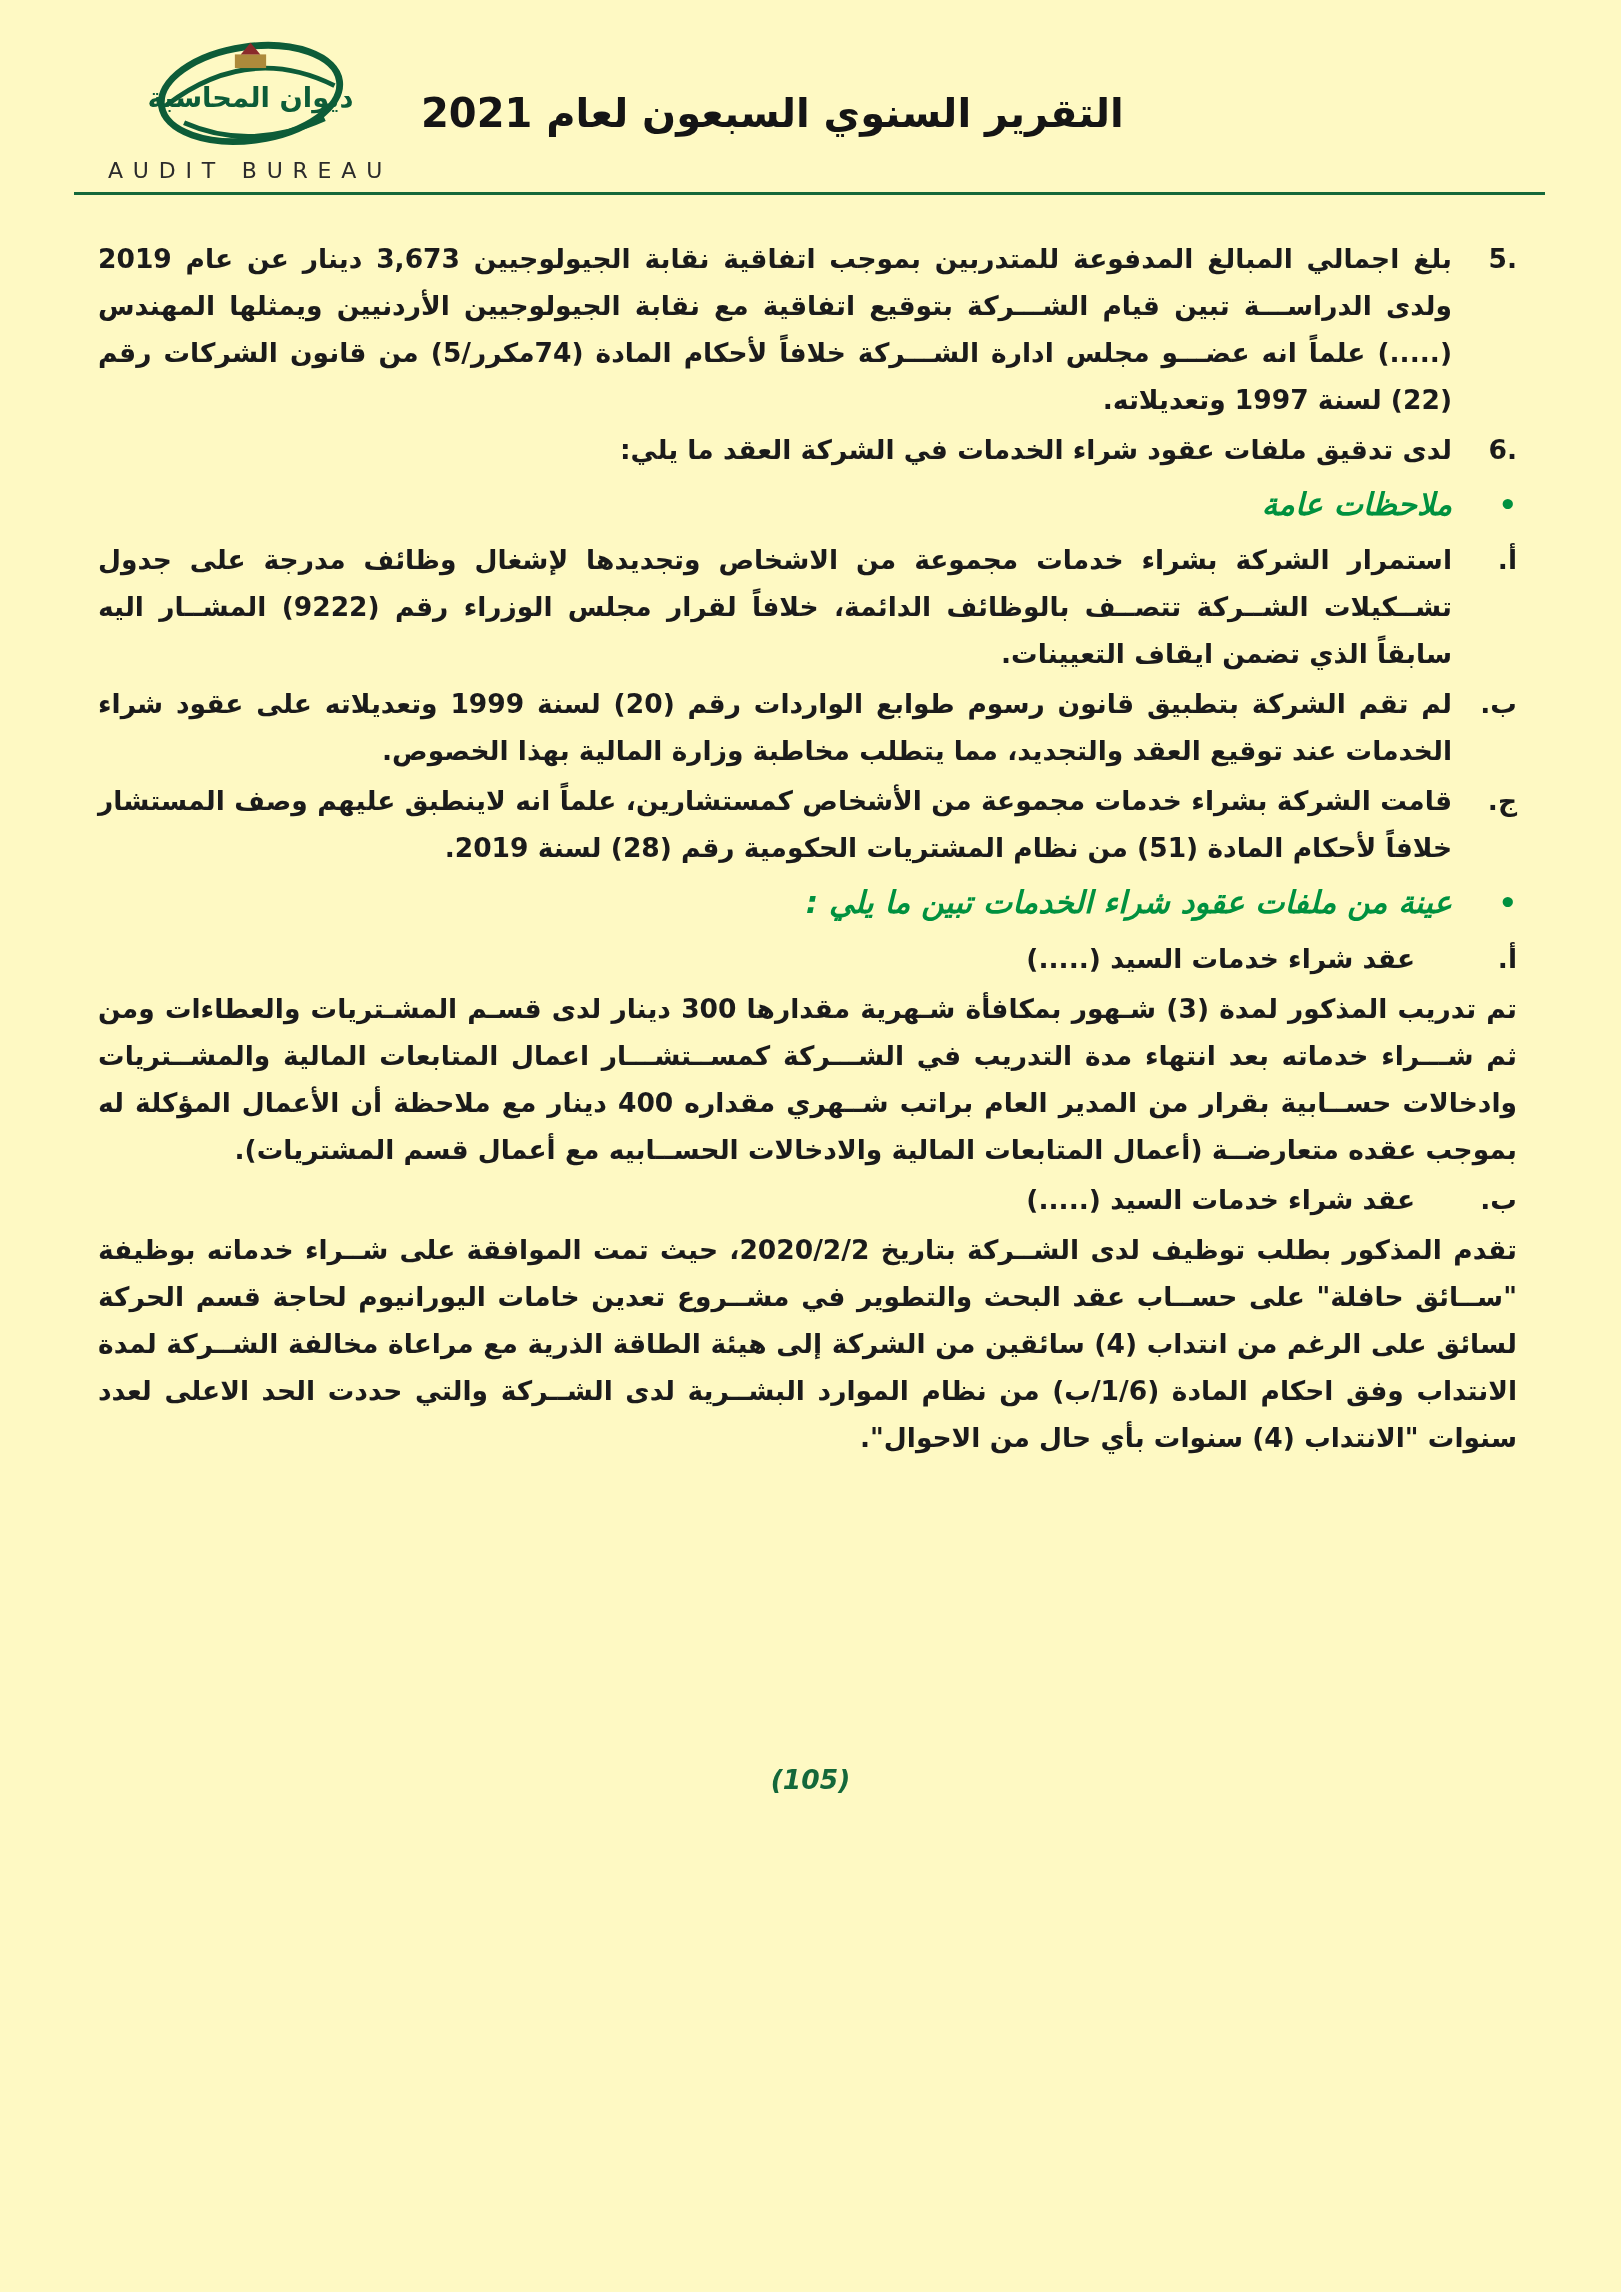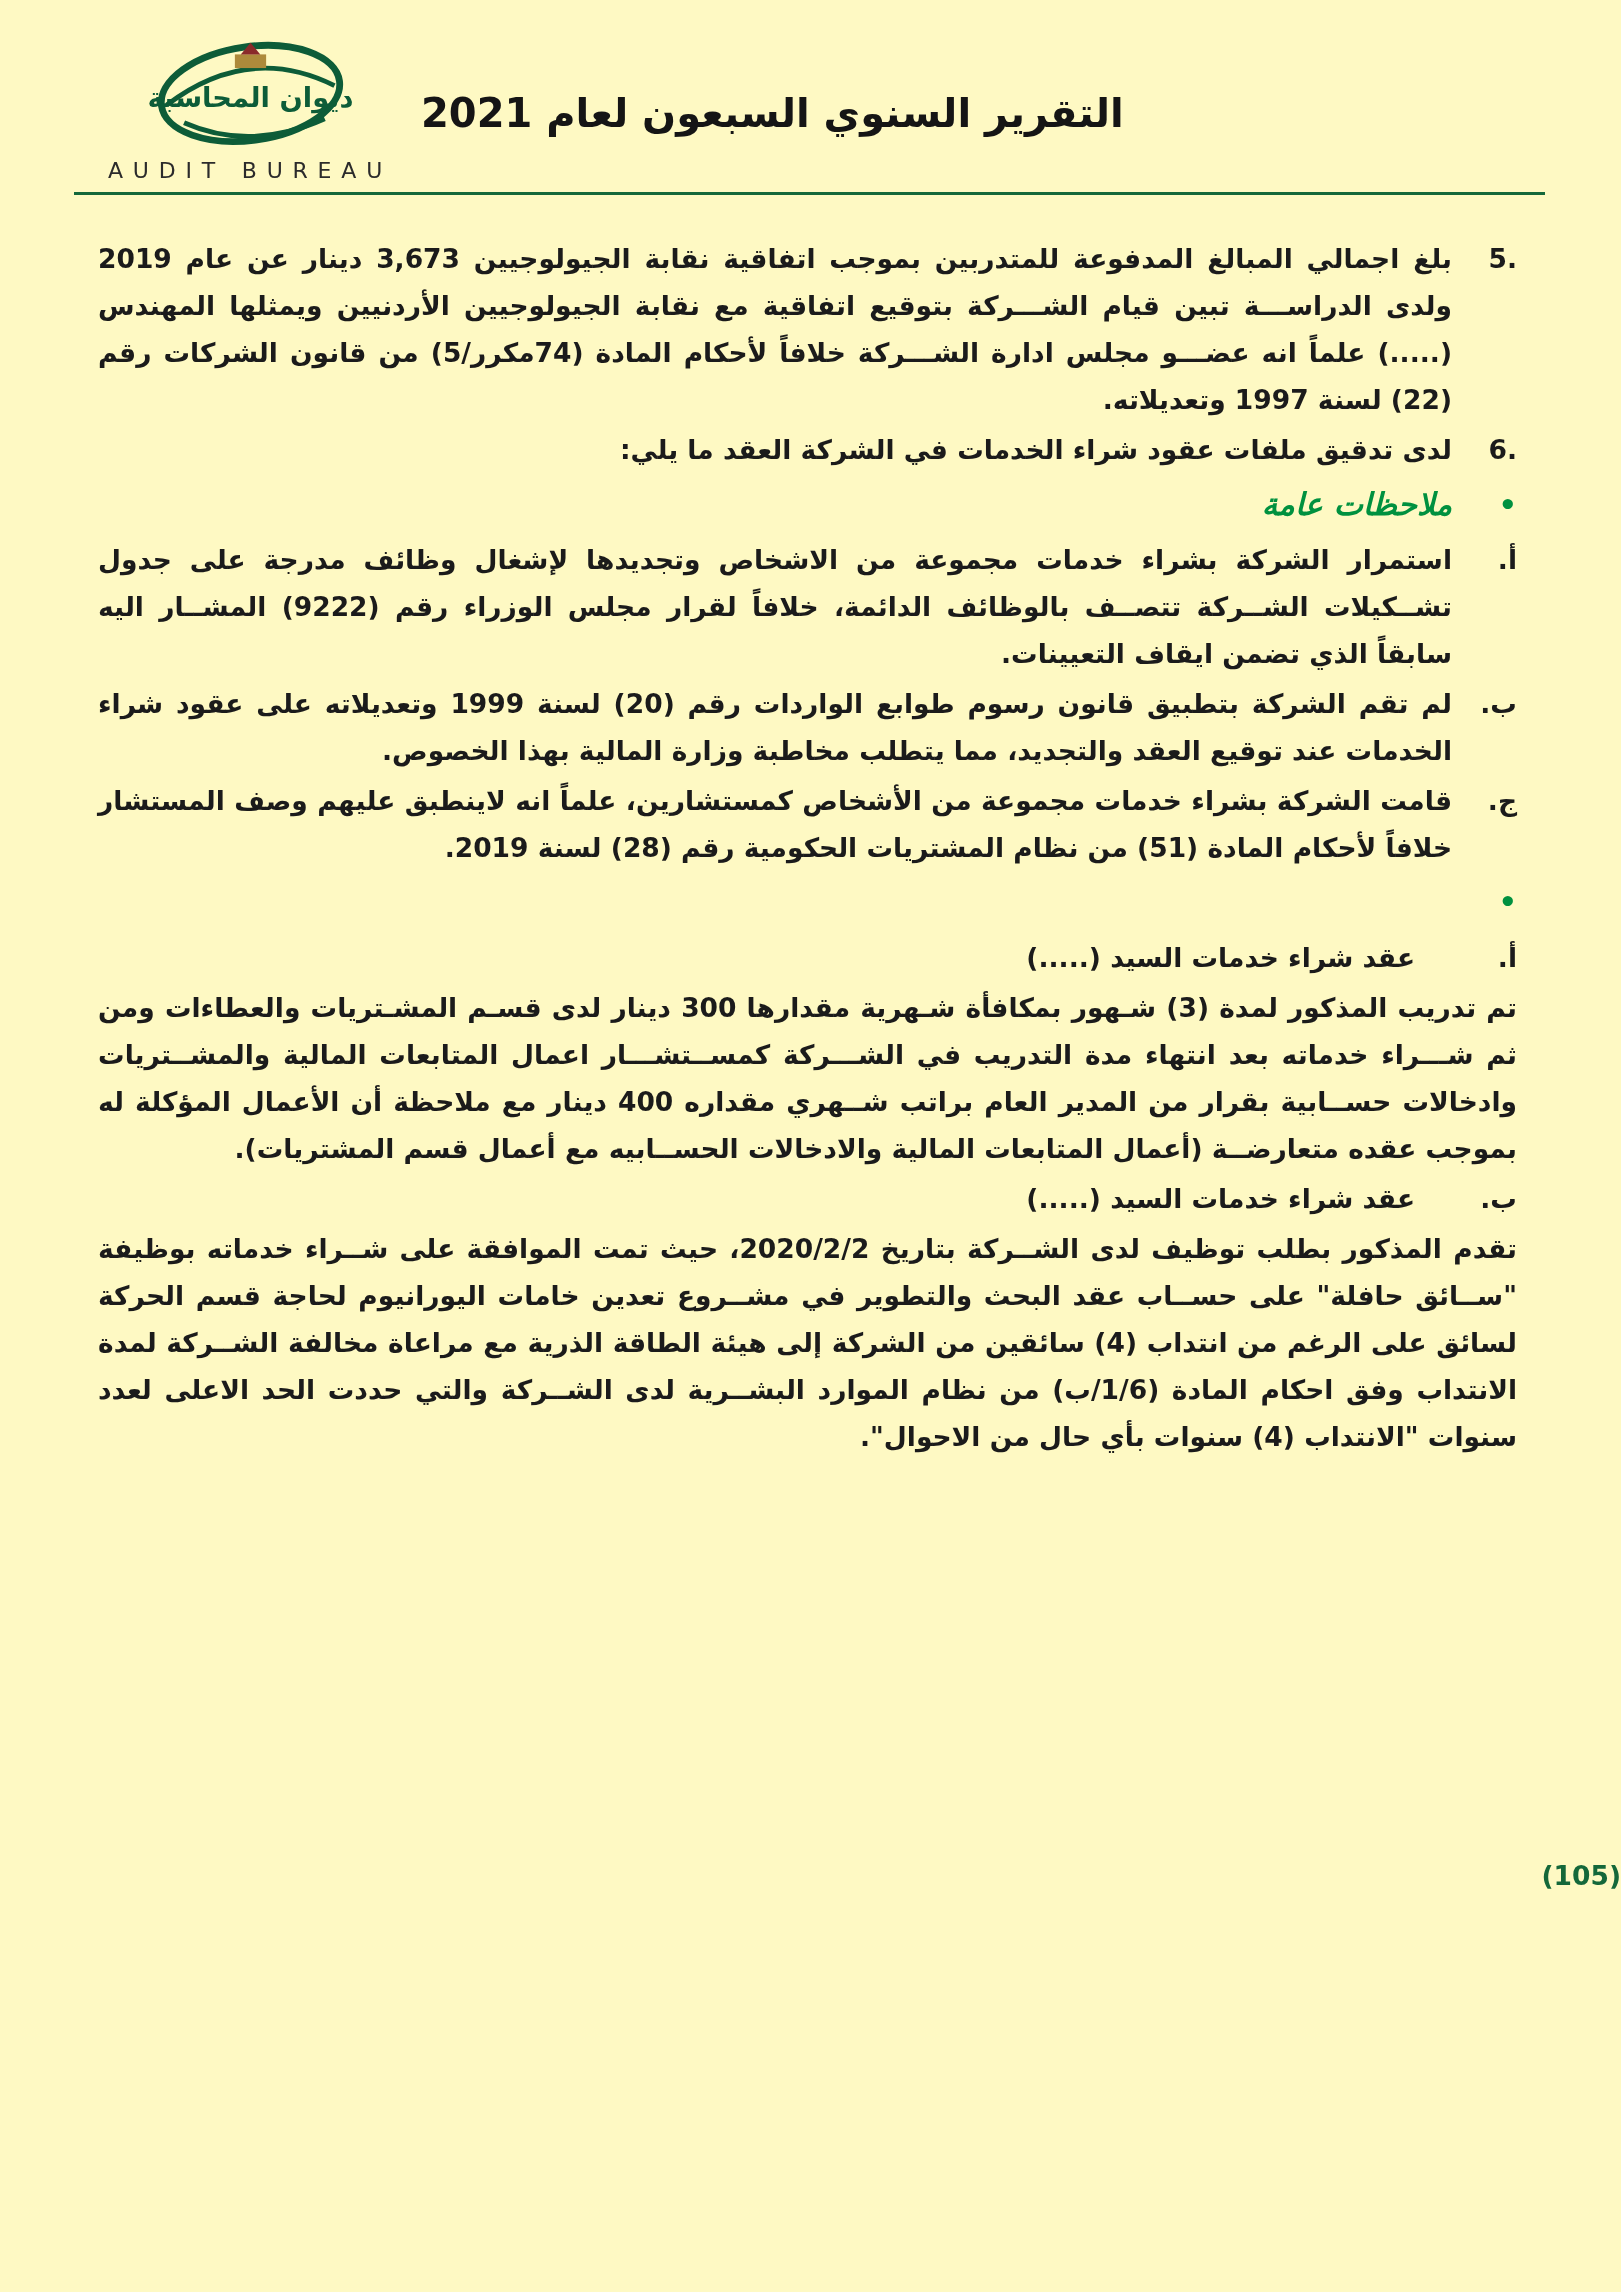--- a/index.html
+++ b/index.html
@@ -47,23 +47,25 @@
   .para{text-align:justify;margin-bottom:2.9px;}
   .section{
     display:flex;align-items:baseline;
     color:var(--green,#00913f);
     margin:7.8px 0 7.8px 0;
   }
   .section .bullet{flex:0 0 65px;font-size:29px;}
   .section .title{font-size:31px;font-weight:800;letter-spacing:0px;font-style:italic;}
   
   .footer{
-    position:absolute;top:1860px;left:0;right:0;
+    position:absolute;top:1764px;left:0;right:0;
+    text-align:center;
     font-size:26.5px;font-weight:bold;
     color:var(--green-dark,#0a6b35);
+    font-style:italic;
   }
   .footer span{direction:ltr;unicode-bidi:embed;}
 </style>
 </head>
 <body>
 
 <div class="page">
 
   <div class="logo">
     <svg viewBox="0 0 240 128" aria-hidden="true">
@@ -108,20 +110,21 @@
       <span class="text">لم تقم الشركة بتطبيق قانون رسوم طوابع الواردات رقم (20) لسنة 1999 وتعديلاته على عقود شراء الخدمات عند توقيع العقد والتجديد، مما يتطلب مخاطبة وزارة المالية بهذا الخصوص.</span>
     </div>
 
     <div class="li">
       <span class="marker ar">ج.</span>
       <span class="text">قامت الشركة بشراء خدمات مجموعة من الأشخاص كمستشارين، علماً انه لاينطبق عليهم وصف المستشار خلافاً لأحكام المادة (51) من نظام المشتريات الحكومية رقم (28) لسنة 2019.</span>
     </div>
 
     <div class="section">
       <span class="bullet">•</span>
+      <span class="title">عينة من ملفات عقود شراء الخدمات تبين ما يلي :</span>
     </div>
 
     <div class="li sample">
       <span class="marker ar">أ.</span>
       <span class="text">عقد شراء خدمات السيد (.....)</span>
     </div>
 
     <div class="para">تم تدريب المذكور لمدة (3) شـهور بمكافأة شـهرية مقدارها 300 دينار لدى قسـم المشـتريات والعطاءات ومن ثم شـــراء خدماته بعد انتهاء مدة التدريب في الشـــركة كمســتشـــار اعمال المتابعات المالية والمشــتريات وادخالات حســابية بقرار من المدير العام براتب شــهري مقداره 400 دينار مع ملاحظة أن الأعمال المؤكلة له بموجب عقده متعارضــة (أعمال المتابعات المالية والادخالات الحســابيه مع أعمال قسم المشتريات).</div>
 
     <div class="li sample">

